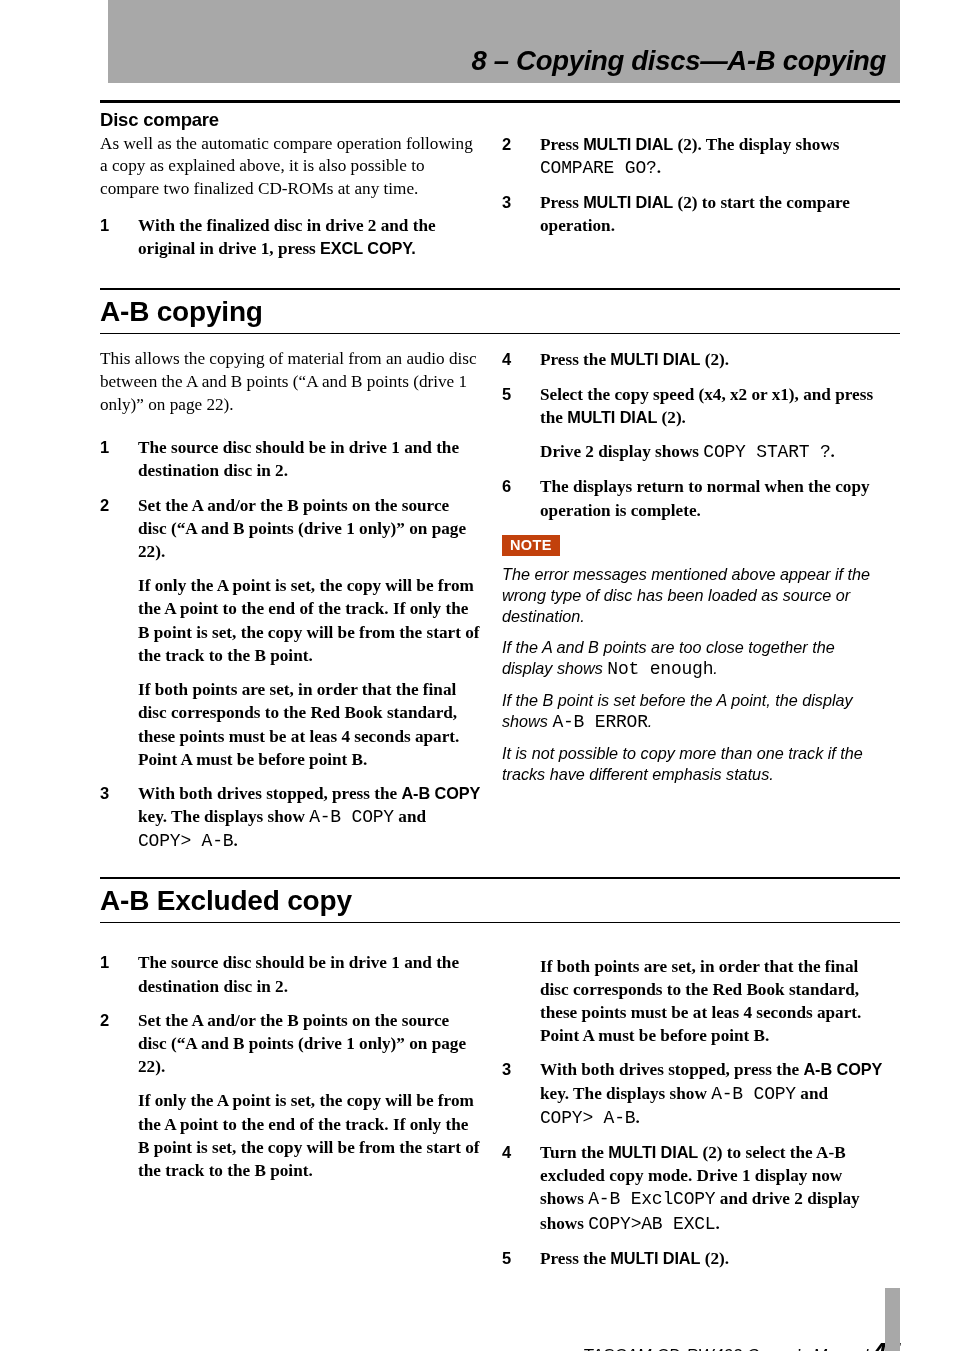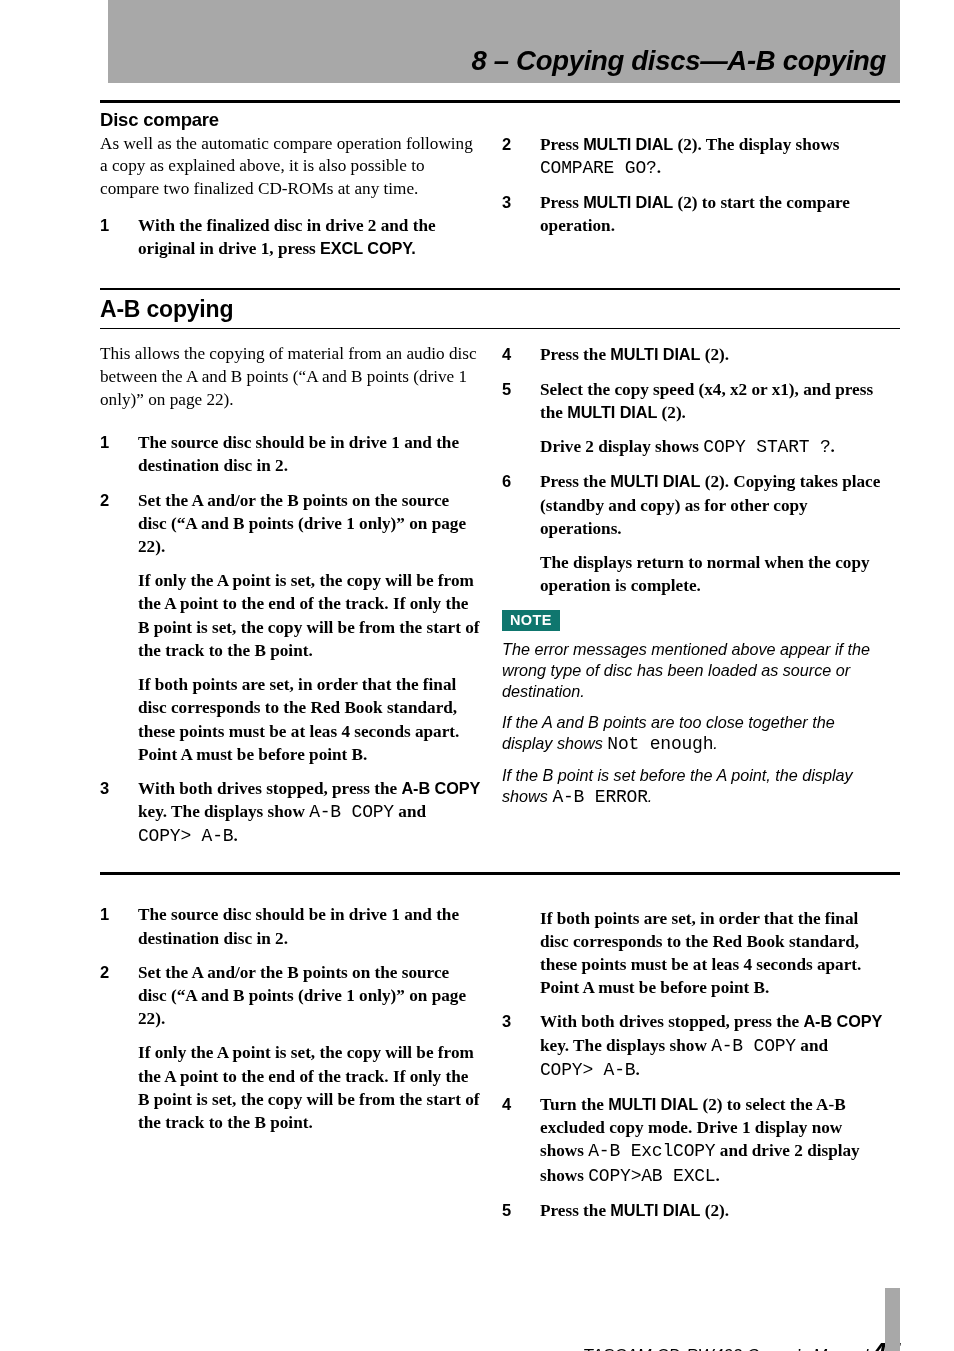--- a/index.html
+++ b/index.html
@@ -61,21 +61,21 @@
     font-family: "Liberation Sans", sans-serif;
     font-weight: bold;
     color: #000;
     letter-spacing: -0.2px;
   }
   .section-head.small {
     font-size: 18.5px;
     margin: 6px 0 2px 0;
   }
   .section-head.big {
-    font-size: 23px;
+    font-size: 28px;
     margin: 6px 0 5px 0;
   }
 
   
   .cols {
     display: flex;
     width: 100%;
     column-gap: 20px;
   }
   .col {
@@ -135,21 +135,21 @@
     font-family: "Liberation Mono", "DejaVu Sans Mono", monospace;
     font-weight: normal;
     font-size: 18px;
     letter-spacing: -0.2px;
   }
   b.inline-b { font-weight: bold; }
 
   
   .note-badge {
     display: inline-block;
-    background: #0f766e;
+    background: #c2410c;
     color: #fff;
     font-family: "Liberation Sans", sans-serif;
     font-weight: bold;
     font-size: 14.5px;
     letter-spacing: 0.4px;
     padding: 2px 8px 3px 8px;
     margin-bottom: 8px;
   }
   .note-p {
     font-family: "Liberation Sans", sans-serif;
@@ -291,41 +291,42 @@
           <div class="step-num">5</div>
           <div class="step-body">
             <p class="step-text"><span>Select the copy speed (x4, x2 or x1), and press the </span><span class="key">MULTI DIAL</span><span> (2).</span></p>
             <p class="step-text"><span>Drive 2 display shows </span><span class="disp">COPY START ?</span><span>.</span></p>
           </div>
         </div>
 
         <div class="step">
           <div class="step-num">6</div>
           <div class="step-body">
-            <p class="step-text"><span>Press the </span><span class="key">MULTI DIAL</span><span> (2). Copying takes place (standby and copy) as for other copy operations.</span></p>
             <p class="step-text">The displays return to normal when the copy operation is complete.</p>
           </div>
         </div>
 
         <div style="height:2px"></div>
 
         <div>
           <div class="note-badge">NOTE</div>
           <p class="note-p">The error messages mentioned above appear if the wrong type of disc has been loaded as source or destination.</p>
           <p class="note-p"><span>If the A and B points are too close together the display shows </span><span class="disp">Not enough</span><span>.</span></p>
           <p class="note-p"><span>If the B point is set before the A point, the display shows </span><span class="disp">A-B ERROR</span><span>.</span></p>
+          <p class="note-p">It is not possible to copy more than one track if the tracks have different emphasis status.</p>
         </div>
       </div>
     </div>
   </div>
 
   <div style="height:12px"></div>
 
   <div>
     <div class="rule-thick"></div>
+    <div class="section-head big">A-B Excluded copy</div>
     <div class="rule-thin"></div>
 
     <div style="height:14px"></div>
 
     <div class="cols">
       <div class="col">
 
         <div class="spacer-14"></div>
 
         <div class="step">

